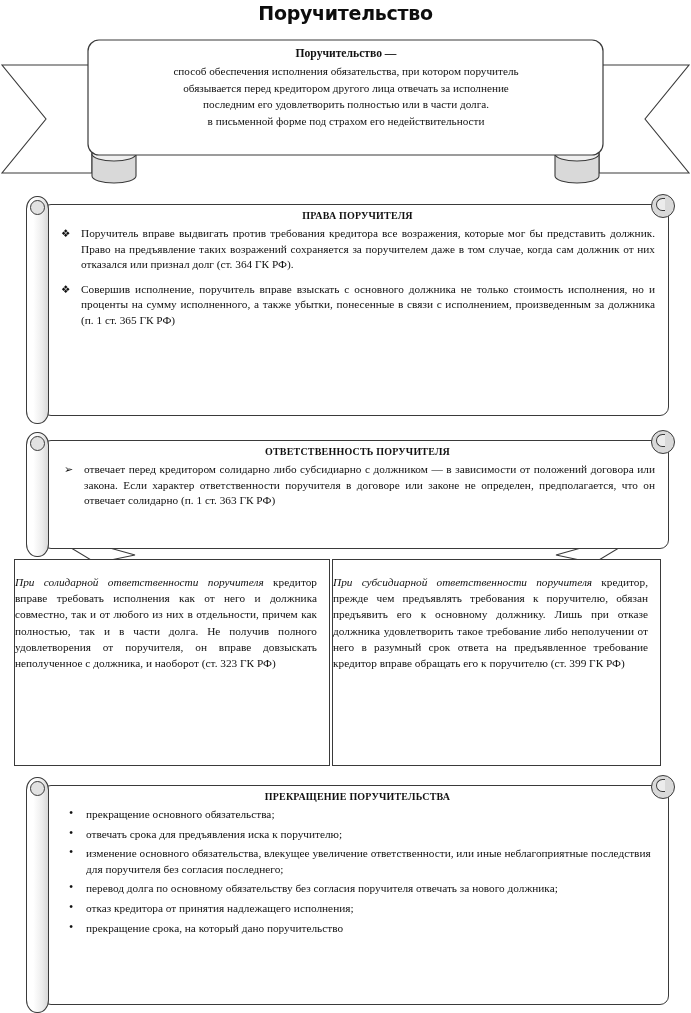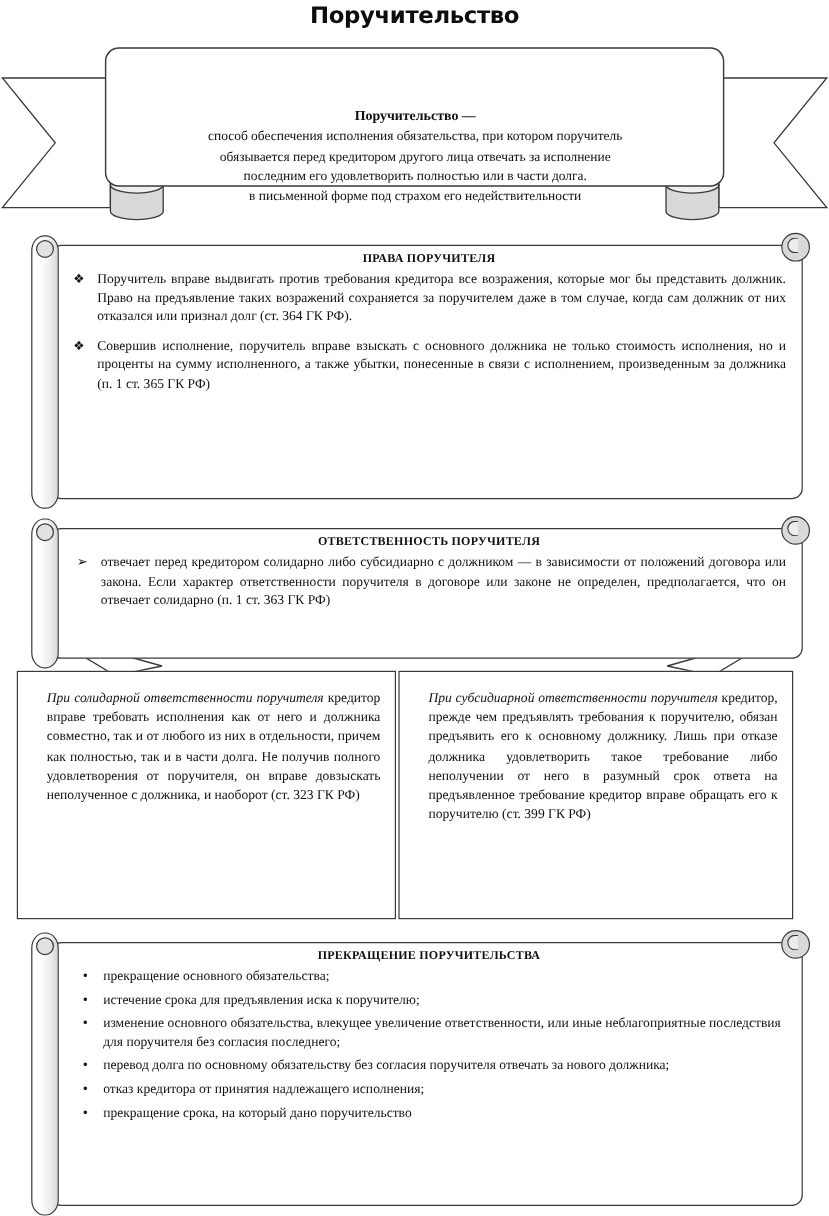--- a/index.html
+++ b/index.html
@@ -47,21 +47,20 @@
   }
   #ribbon-text {
     position: absolute;
     left: 92px;
     top: 10px;
     width: 508px;
     text-align: center;
     font-size: 11.2px;
     line-height: 16.4px;
     color: #111;
-    margin-top: 43px;
   }
   #ribbon-text .lead {
     font-weight: bold;
     display: block;
     margin-bottom: 1px;
     font-size: 11.6px;
   }
   #ribbon-text .ln { display: block; white-space: nowrap; }
 
   
@@ -181,21 +180,21 @@
   }
 
   
   .colbox {
     position: absolute;
     top: 559px;
     height: 207px;
     border: 1.1px solid #3a3a3a;
     background: #fff;
     box-sizing: border-box;
-    padding: 14px 12px 8px 24px;
+    padding: 14px 12px 8px 0;
     font-size: 11.3px;
     line-height: 16.2px;
     text-align: justify;
   }
   #colbox-solidary   { left: 14px;  width: 316px; }
   #colbox-subsidiary { left: 332px; width: 329px; }
   .colbox i { font-style: italic; }
 </style>
 </head>
 <body>
@@ -278,21 +277,21 @@
   <div class="roll"></div>
   <div class="content">
     <div class="sec-title">ПРЕКРАЩЕНИЕ ПОРУЧИТЕЛЬСТВА</div>
     <ul class="lst dot">
       <li>
         <span class="mk">•</span>
         <span>прекращение основного обязательства;</span>
       </li>
       <li>
         <span class="mk">•</span>
-        <span>истечение срока для предъявления иска к поручителю;</span>
+        <span>отвечать срока для предъявления иска к поручителю;</span>
       </li>
       <li>
         <span class="mk">•</span>
         <span>изменение основного обязательства, влекущее увеличение ответственности, или иные неблагоприятные последствия для поручителя без согласия последнего;</span>
       </li>
       <li>
         <span class="mk">•</span>
         <span>перевод долга по основному обязательству без согласия поручителя отвечать за нового должника;</span>
       </li>
       <li>

